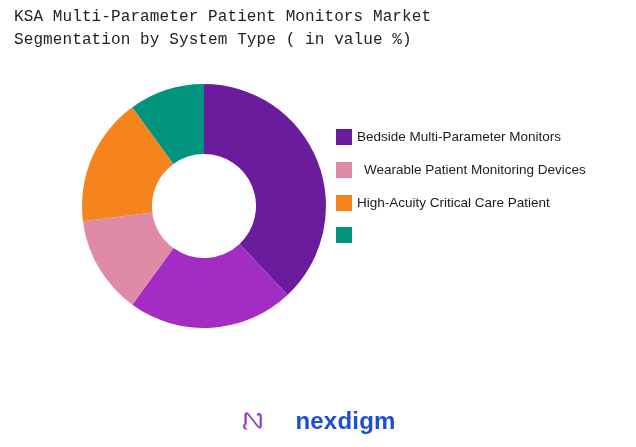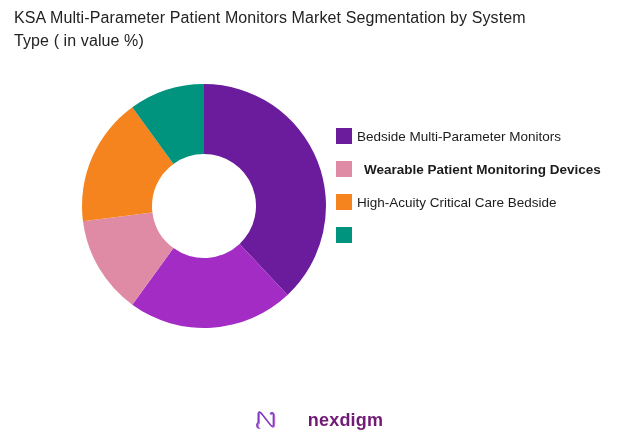--- a/index.html
+++ b/index.html
@@ -13,64 +13,65 @@
   .chart-title{
     position:absolute;
     left:14px;top:6px;
     width:530px;
     margin:0;
     font-size:16px;
     line-height:23px;
     font-weight:500;
     color:#232323;
     letter-spacing:.1px;
+    font-family:Liberation Mono, monospace;
   }
   #donut-svg{
     position:absolute;
     left:79px;top:81px;
   }
   .legend{
     position:absolute;
     left:336px;top:128px;
     width:300px;
   }
   .legend-item{
     display:flex;
-    align-items:flex-start;
+    align-items:flex-end;
     margin-bottom:16px;
     font-size:13.5px;
     line-height:17px;
     color:#1c1c1c;
   }
   .swatch{
     width:16px;height:16px;
     flex:0 0 16px;
     margin-right:5px;
     margin-top:0px;
   }
   .legend-label{white-space:nowrap;}
-  .legend-item.indent .legend-label{padding-left:7px;font-weight:bold;}
+  .legend-item.indent .legend-label{padding-left:7px;}
   .legend-item.two-line .legend-label{
     white-space:normal;
     width:206px;
     text-align:center;
     line-height:21px;
   }
   .brand-footer{
     position:absolute;
     left:0;right:0;top:407px;
     display:flex;
     justify-content:center;
     align-items:center;
     gap:6px;
   }
   .brand-wordmark{
-    font-size:18px;
+    font-size:24px;
     font-weight:700;
-    color:#701a75;
+    color:#1d4ed8;
     letter-spacing:.2px;
     margin-left:23px;
   }
 </style>
 </head>
 <body>
 
 <div id="page">
 
   <h1 class="chart-title">KSA Multi-Parameter Patient Monitors Market Segmentation by System Type ( in value %)</h1>
@@ -87,21 +88,21 @@
     <div class="legend-item">
       <span class="swatch" style="background: rgb(106, 28, 156);"></span>
       <span class="legend-label">Bedside Multi-Parameter Monitors</span>
     </div>
     <div class="legend-item indent">
       <span class="swatch" style="background: rgb(223, 139, 166);"></span>
       <span class="legend-label">Wearable Patient Monitoring Devices</span>
     </div>
     <div class="legend-item">
       <span class="swatch" style="background: rgb(245, 132, 31);"></span>
-      <span class="legend-label">High-Acuity Critical Care Bedside</span>
+      <span class="legend-label">High-Acuity Critical Care Patient</span>
     </div>
     <div class="legend-item two-line">
       <span class="swatch" style="background: rgb(0, 148, 126);"></span>
     </div>
   </div>
 
   <div class="brand-footer">
     <svg width="26" height="26" viewBox="0 0 26 26">
       <g fill="none" stroke-linecap="round" stroke-linejoin="round">
         <path d="M5.5 21 C3.5 20 3.5 17.5 5.5 15.5 L5.5 7 C5.5 5 7 4.6 8.3 6.2 L17.8 18.4 C19.2 20.2 20.8 19.8 20.8 17.4 L20.8 8.2 C20.8 5.6 19.2 5.2 17.6 6.8" stroke="#8A3FD0" stroke-width="1.5"></path>

